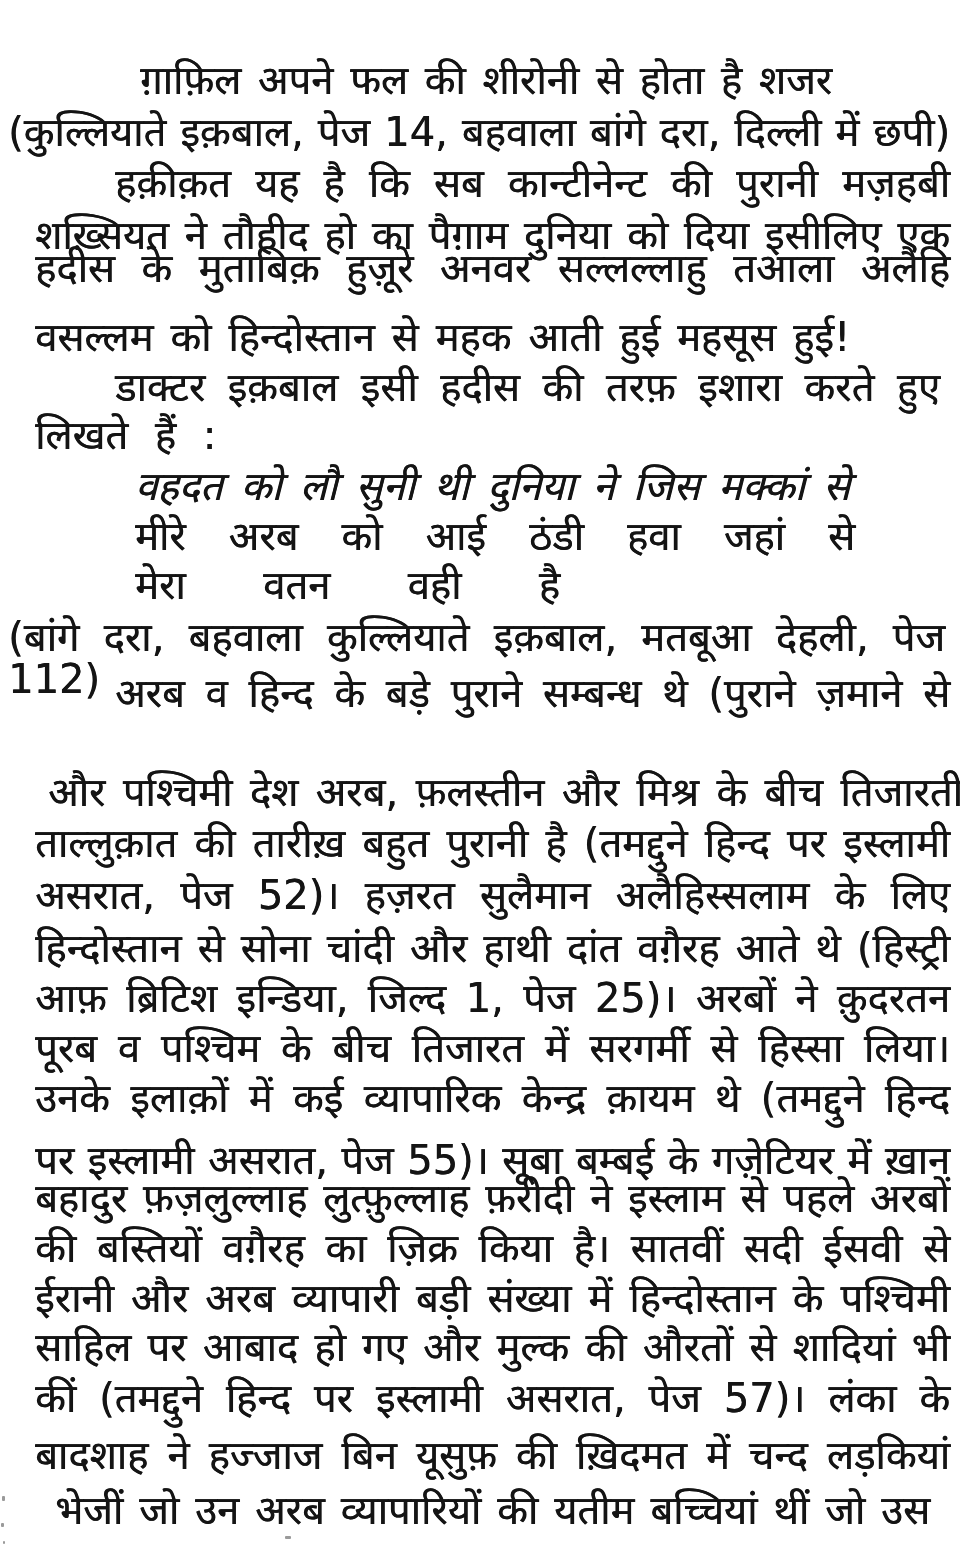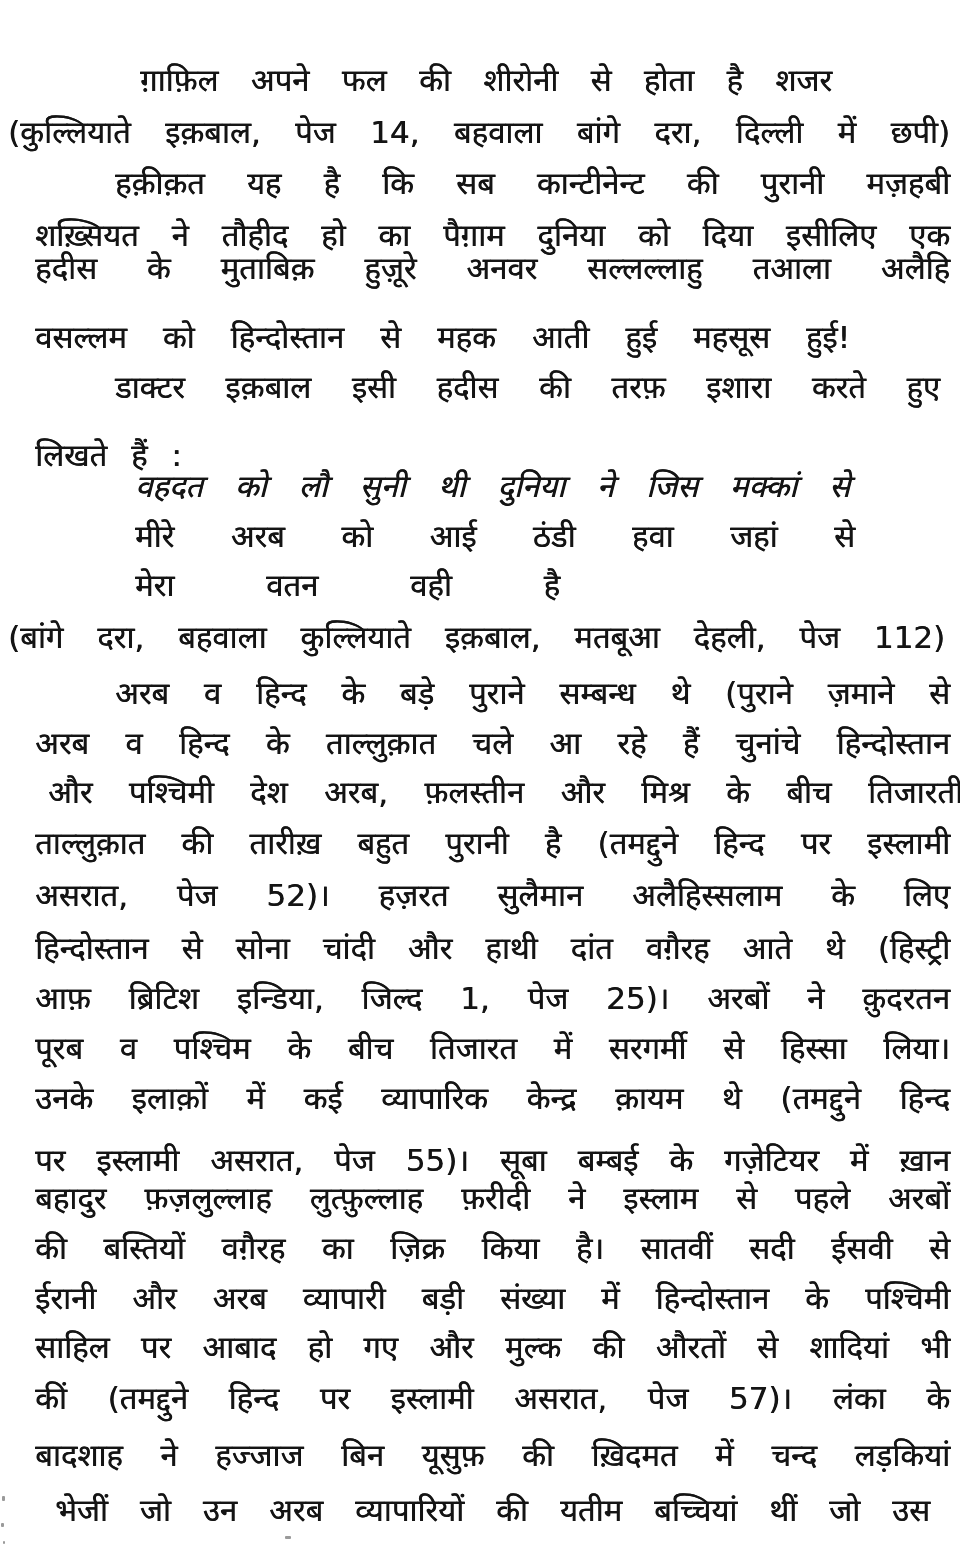--- a/index.html
+++ b/index.html
@@ -9,21 +9,21 @@
     position: relative;
     overflow: hidden;
     font-family: "DejaVu Sans", "Liberation Sans", sans-serif;
   }
   .page {
     position: absolute; inset: 0;
     background: #ffffff;
   }
   .tline {
     position: absolute;
-    font-size: 31px;
+    font-size: 40px;
     line-height: 42px;
     color: #141414;
     text-shadow: 0.45px 0 0 currentColor; 
     white-space: normal;
   }
   .just {
     text-align: justify;
     text-align-last: justify;
   }
   .plain { white-space: nowrap; }
@@ -42,30 +42,29 @@
   <div class="tline just" style="top:59px; left:140px; width:692px;">ग़ाफ़िल अपने फल की शीरोनी से होता है शजर</div>
 
   <div class="tline just" style="top:111px; left:8px; width:942px;">(कुल्लियाते इक़बाल, पेज 14, बहवाला बांगे दरा, दिल्ली में छपी)</div>
 
   <div class="tline just" style="top:162px; left:115px; width:835px;">हक़ीक़त यह है कि सब कान्टीनेन्ट की पुरानी मज़हबी</div>
   <div class="tline just" style="top:214px; left:35px; width:915px;">शख़्सियत ने तौहीद हो का पैग़ाम दुनिया को दिया इसीलिए एक</div>
   <div class="tline just" style="top:247px; left:35px; width:915px;">हदीस के मुताबिक़ हुज़ूरे अनवर सल्लल्लाहु तआला अलैहि</div>
   <div class="tline just" style="top:316px; left:35px; width:815px;">वसल्लम को हिन्दोस्तान से महक आती हुई महसूस हुई!</div>
 
   <div class="tline just" style="top:366px; left:115px; width:825px;">डाक्टर इक़बाल इसी हदीस की तरफ़ इशारा करते हुए</div>
-  <div class="tline plain ws14" style="top:414px; left:35px;margin-top:20px;">लिखते हैं :</div>
+  <div class="tline plain ws14" style="top:414px; left:35px;">लिखते हैं :</div>
 
   <div class="tline just" style="top:465px; left:135px; width:715px;font-style:italic;">वहदत को लौ सुनी थी दुनिया ने जिस मक्कां से</div>
   <div class="tline just" style="top:515px; left:135px; width:720px;">मीरे अरब को आई ठंडी हवा जहां से</div>
   <div class="tline just" style="top:564px; left:135px; width:425px;">मेरा वतन वही है</div>
 
   <div class="tline just" style="top:616px; left:8px; width:937px;">(बांगे दरा, बहवाला कुल्लियाते इक़बाल, मतबूआ देहली, पेज 112)</div>
 
   <div class="tline just" style="top:672px; left:115px; width:835px;">अरब व हिन्द के बड़े पुराने सम्बन्ध थे (पुराने ज़माने से</div>
-  <div class="tline just" style="top:722px; left:35px; width:915px;">अरब व हिन्द के ताल्लुक़ात चले आ रहे हैं चुनांचे हिन्दोस्तान</div>
   <div class="tline just" style="top:771px; left:35px; width:915px;margin-left:13px;">और पश्चिमी देश अरब, फ़लस्तीन और मिश्र के बीच तिजारती</div>
   <div class="tline just" style="top:822px; left:35px; width:915px;">ताल्लुक़ात की तारीख़ बहुत पुरानी है (तमद्दुने हिन्द पर इस्लामी</div>
   <div class="tline just" style="top:874px; left:35px; width:915px;">असरात, पेज 52)। हज़रत सुलैमान अलैहिस्सलाम के लिए</div>
   <div class="tline just" style="top:927px; left:35px; width:915px;">हिन्दोस्तान से सोना चांदी और हाथी दांत वग़ैरह आते थे (हिस्ट्री</div>
   <div class="tline just" style="top:977px; left:35px; width:915px;">आफ़ ब्रिटिश इन्डिया, जिल्द 1, पेज 25)। अरबों ने क़ुदरतन</div>
   <div class="tline just" style="top:1027px; left:35px; width:915px;">पूरब व पश्चिम के बीच तिजारत में सरगर्मी से हिस्सा लिया।</div>
   <div class="tline just" style="top:1077px; left:35px; width:915px;">उनके इलाक़ों में कई व्यापारिक केन्द्र क़ायम थे (तमद्दुने हिन्द</div>
   <div class="tline just" style="top:1127px; left:35px; width:915px;margin-top:12px;">पर इस्लामी असरात, पेज 55)। सूबा बम्बई के गज़ेटियर में ख़ान</div>
   <div class="tline just" style="top:1177px; left:35px; width:915px;">बहादुर फ़ज़लुल्लाह लुत्फ़ुल्लाह फ़रीदी ने इस्लाम से पहले अरबों</div>
   <div class="tline just" style="top:1227px; left:35px; width:915px;">की बस्तियों वग़ैरह का ज़िक्र किया है। सातवीं सदी ईसवी से</div>

